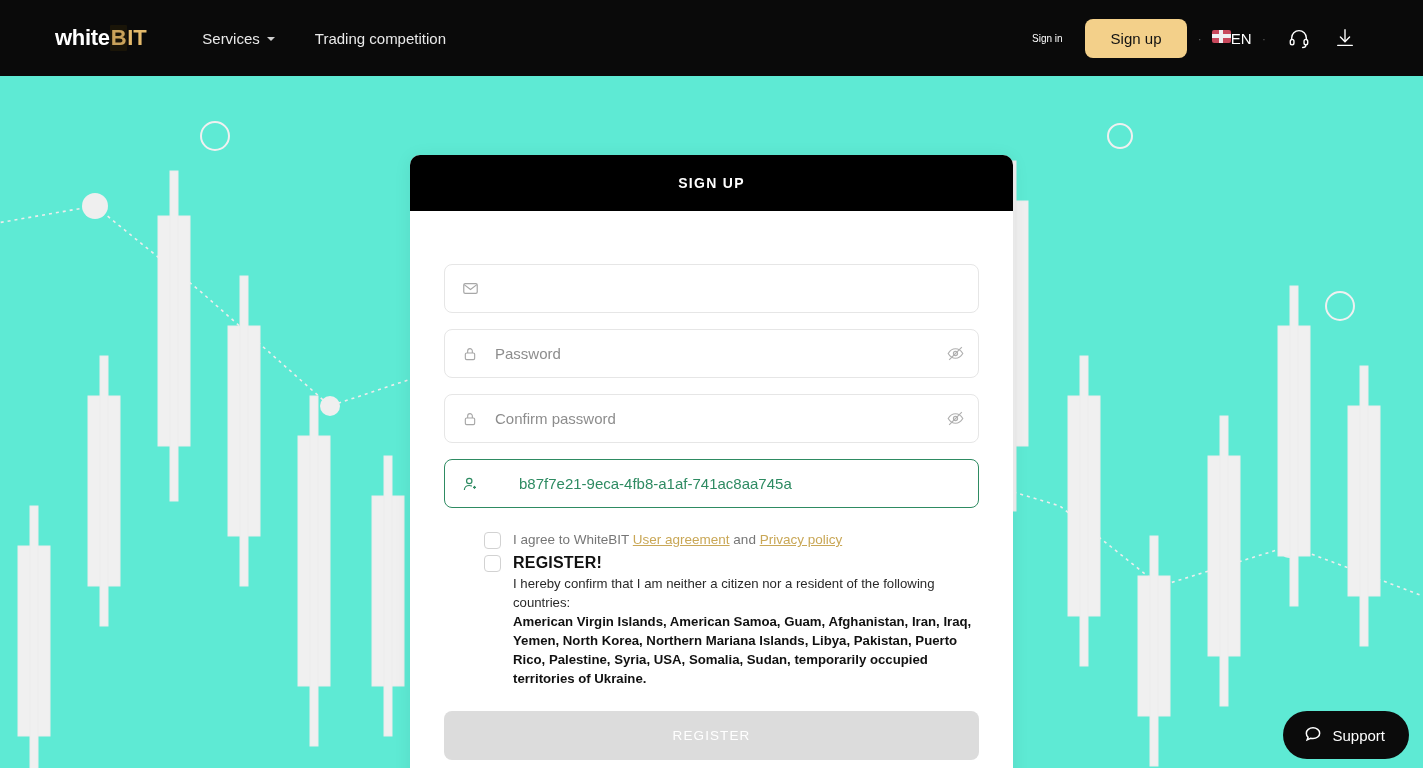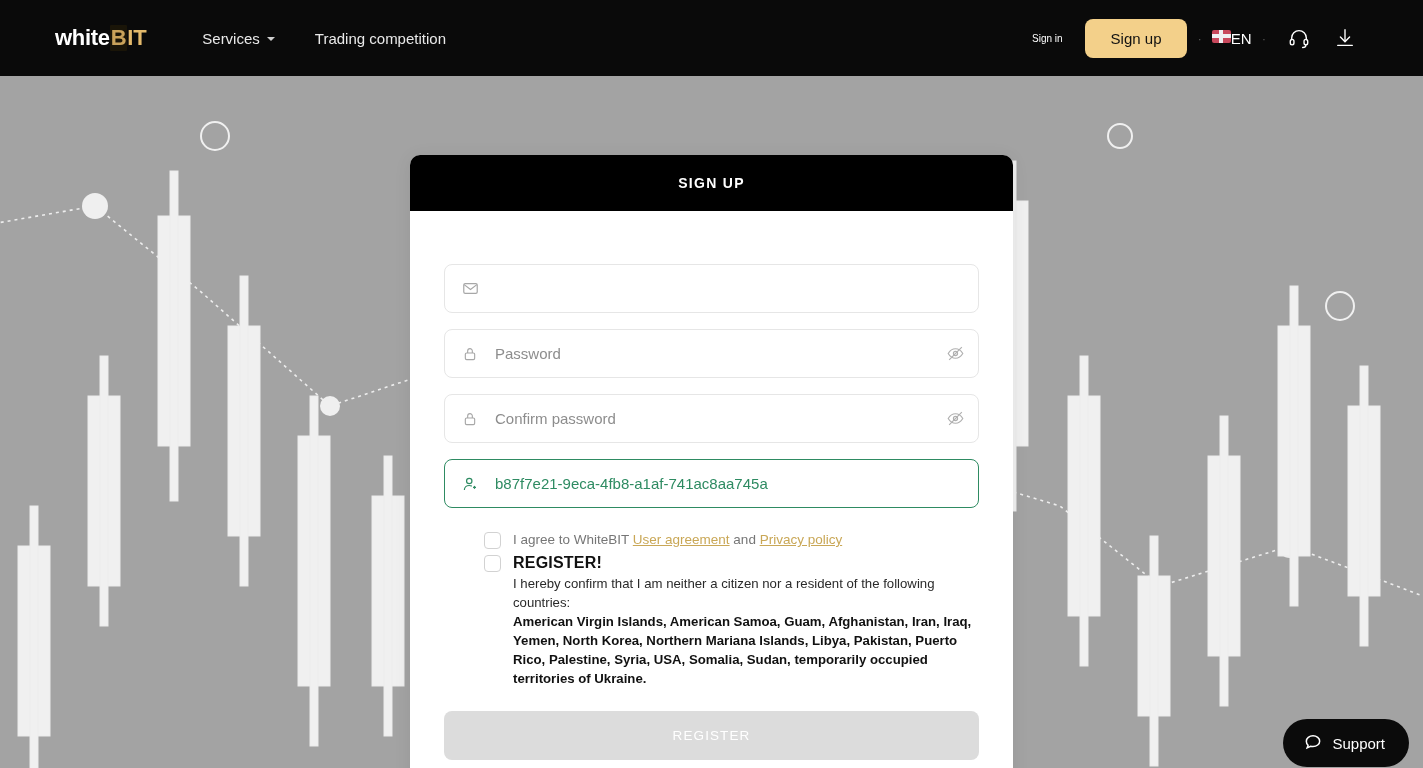--- a/index.html
+++ b/index.html
@@ -2,21 +2,21 @@
 <html><head>
 <meta charset="utf-8">
 <style>
   * { box-sizing: border-box; margin: 0; padding: 0; }
   html, body {
     width: 1423px; height: 768px;
     overflow: hidden;
     font-family: "Liberation Sans", sans-serif;
     background: #f5f5f5;
   }
-  .page { position: relative; width: 1423px; height: 768px; background: #a3a3a3; text-decoration: underline; }
+  .page { position: relative; width: 1423px; height: 768px; background: #5eead4; text-decoration: underline; }
 
   
   .bg-art { position: absolute; inset: 0; overflow: hidden; pointer-events: none; }
   .bg-art svg { position: absolute; left: 0; top: 76px; width: 1423px; height: 692px; }
 
   
   .header {
     position: absolute; left: 0; top: 0; width: 1423px; height: 76px;
     background: #0a0a0a; display: flex; align-items: center;
     z-index: 30;
@@ -69,21 +69,21 @@
     background: #000; color: #fff; height: 56px;
     display: flex; align-items: center; justify-content: center;
     font-size: 14px; font-weight: bold; letter-spacing: 1.3px;
   }
   .card-body { padding: 53px 34px 0 34px; }
 
   .field {
     position: relative; height: 49px; border: 1px solid #e6e6e6; border-radius: 8px;
     display: flex; align-items: center; background: #fff; margin-bottom: 16px;
   }
-  .field.focused { border: 1.6px solid #2e8b62; }
+  .field.focused { border: 1.6px solid #2e8b62; gap: 24px; }
   .field-icon { width: 50px; display: flex; align-items: center; justify-content: center; }
   .field-input {
     border: none; outline: none; background: transparent; flex: 1;
     font-size: 15px; font-family: "Liberation Sans", sans-serif; color: #333;
     padding: 0; height: 100%;
   }
   .field-input::placeholder { color: #8d8d8d; }
   .field.focused .field-input { color: #2e8b62; }
   .field-action { width: 46px; display: flex; align-items: center; justify-content: center; cursor: pointer; }
   .ref-field { height: 49px; margin-bottom: 22px; }
@@ -105,21 +105,21 @@
     width: 100%; height: 49px; margin-top: 19px; border: none; border-radius: 8px;
     background: #dcdcdc; color: #fff; font-size: 13.5px; font-weight: 500;
     letter-spacing: 1.1px; cursor: default; font-family: "Liberation Sans", sans-serif;
   }
   .card-foot {
     text-align: center; font-size: 14px; color: #2d2d2d; padding: 27px 0 26px 0;
   }
 
   
   .support {
-    position: absolute; right: 14px; bottom: 1px; height: 48px;
+    position: absolute; right: 14px; bottom: 9px; height: 48px;
     background: #0b0b0b; color: #fff; border-radius: 24px;
     display: flex; align-items: center; gap: 9px; padding: 0 24px 0 20px;
     font-size: 15px; font-weight: 500; cursor: pointer; z-index: 40;
   }
 </style>
 </head>
 <body>
 
 <div class="page">
 

